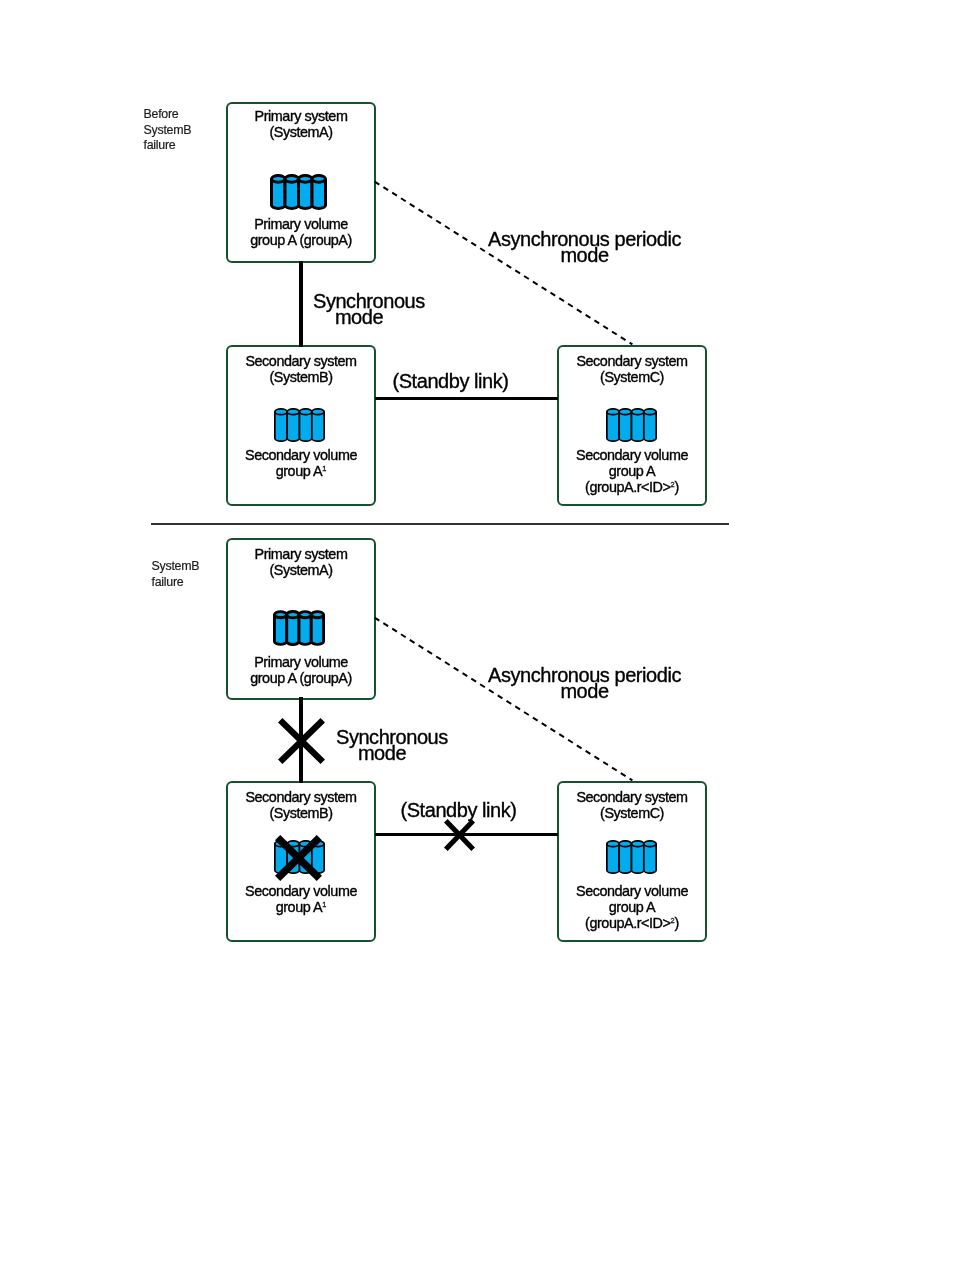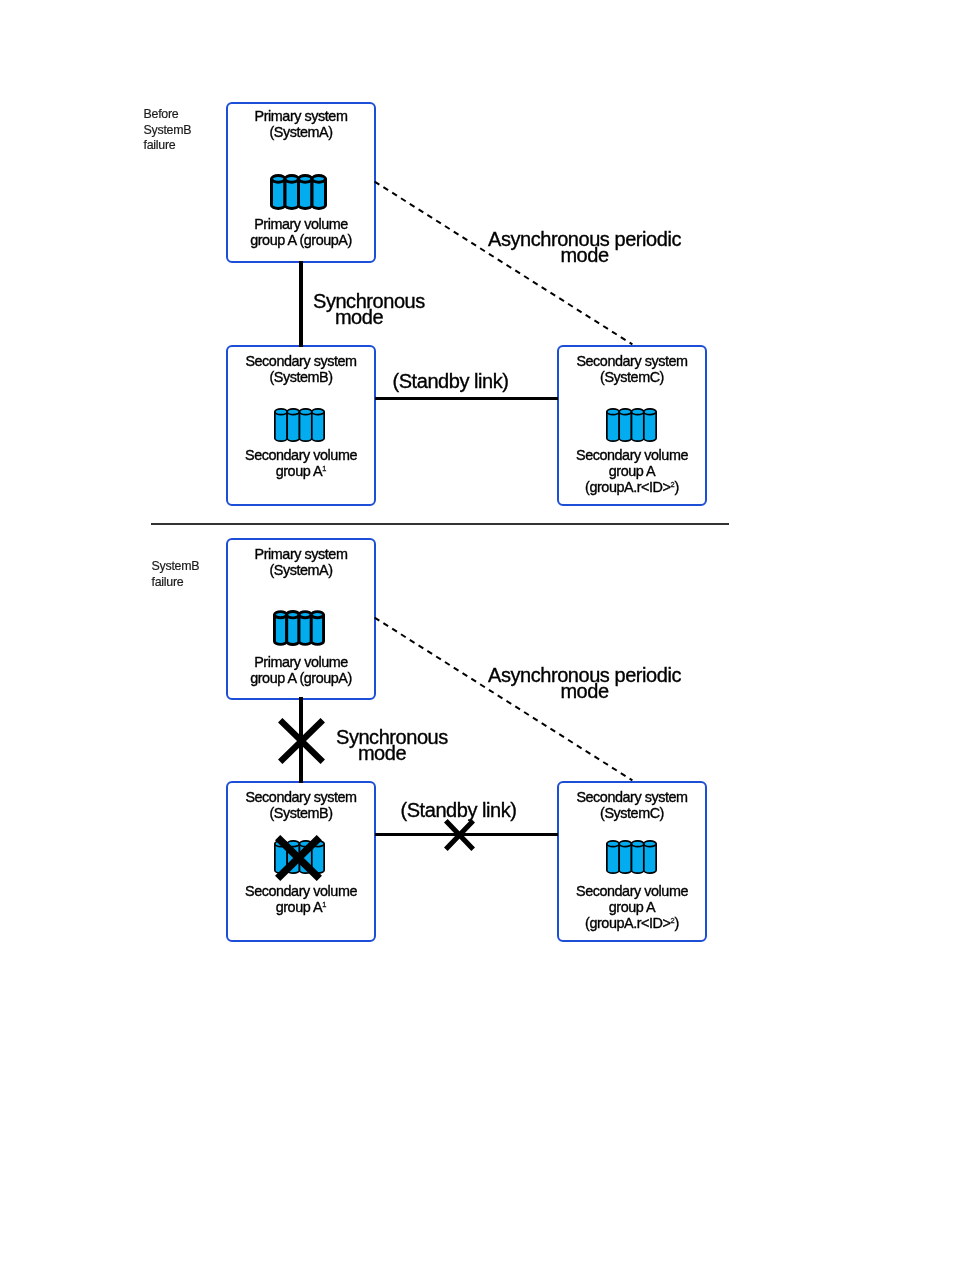--- a/index.html
+++ b/index.html
@@ -2,21 +2,21 @@
 <html><head>
 <meta charset="utf-8">
 <title>Storage replication diagram</title>
 <style>
   html, body { margin:0; padding:0; background:#ffffff; }
   body { width:954px; height:1270px; position:relative; overflow:hidden;
          font-family:"Liberation Sans", sans-serif; color:#000; }
   #stage { position:absolute; left:0; top:0; width:954px; height:1270px;padding-left:44px; }
 
   .sysbox  { position:absolute; box-sizing:border-box; background:#fff;
-             border:2px solid #1d4ed8; border-radius:6px; }
+             border:2px solid #14532d; border-radius:6px; }
   .boxtitle, .boxlabel {
              position:absolute; left:-2px; right:-2px; text-align:center;
              font-size:14.4px; line-height:16.2px; letter-spacing:-0.45px;
              white-space:pre-line; -webkit-text-stroke:0.35px #000; }
   .caption { position:absolute; font-size:12.4px; line-height:15.6px;
              color:#1b1b1b; white-space:pre-line; letter-spacing:-0.25px;
              -webkit-text-stroke:0.18px #1b1b1b; }
   .linklabel { position:absolute; font-size:20px; line-height:16.2px;
              text-align:center; letter-spacing:-0.45px; white-space:pre-line;
              -webkit-text-stroke:0.35px #000; }

